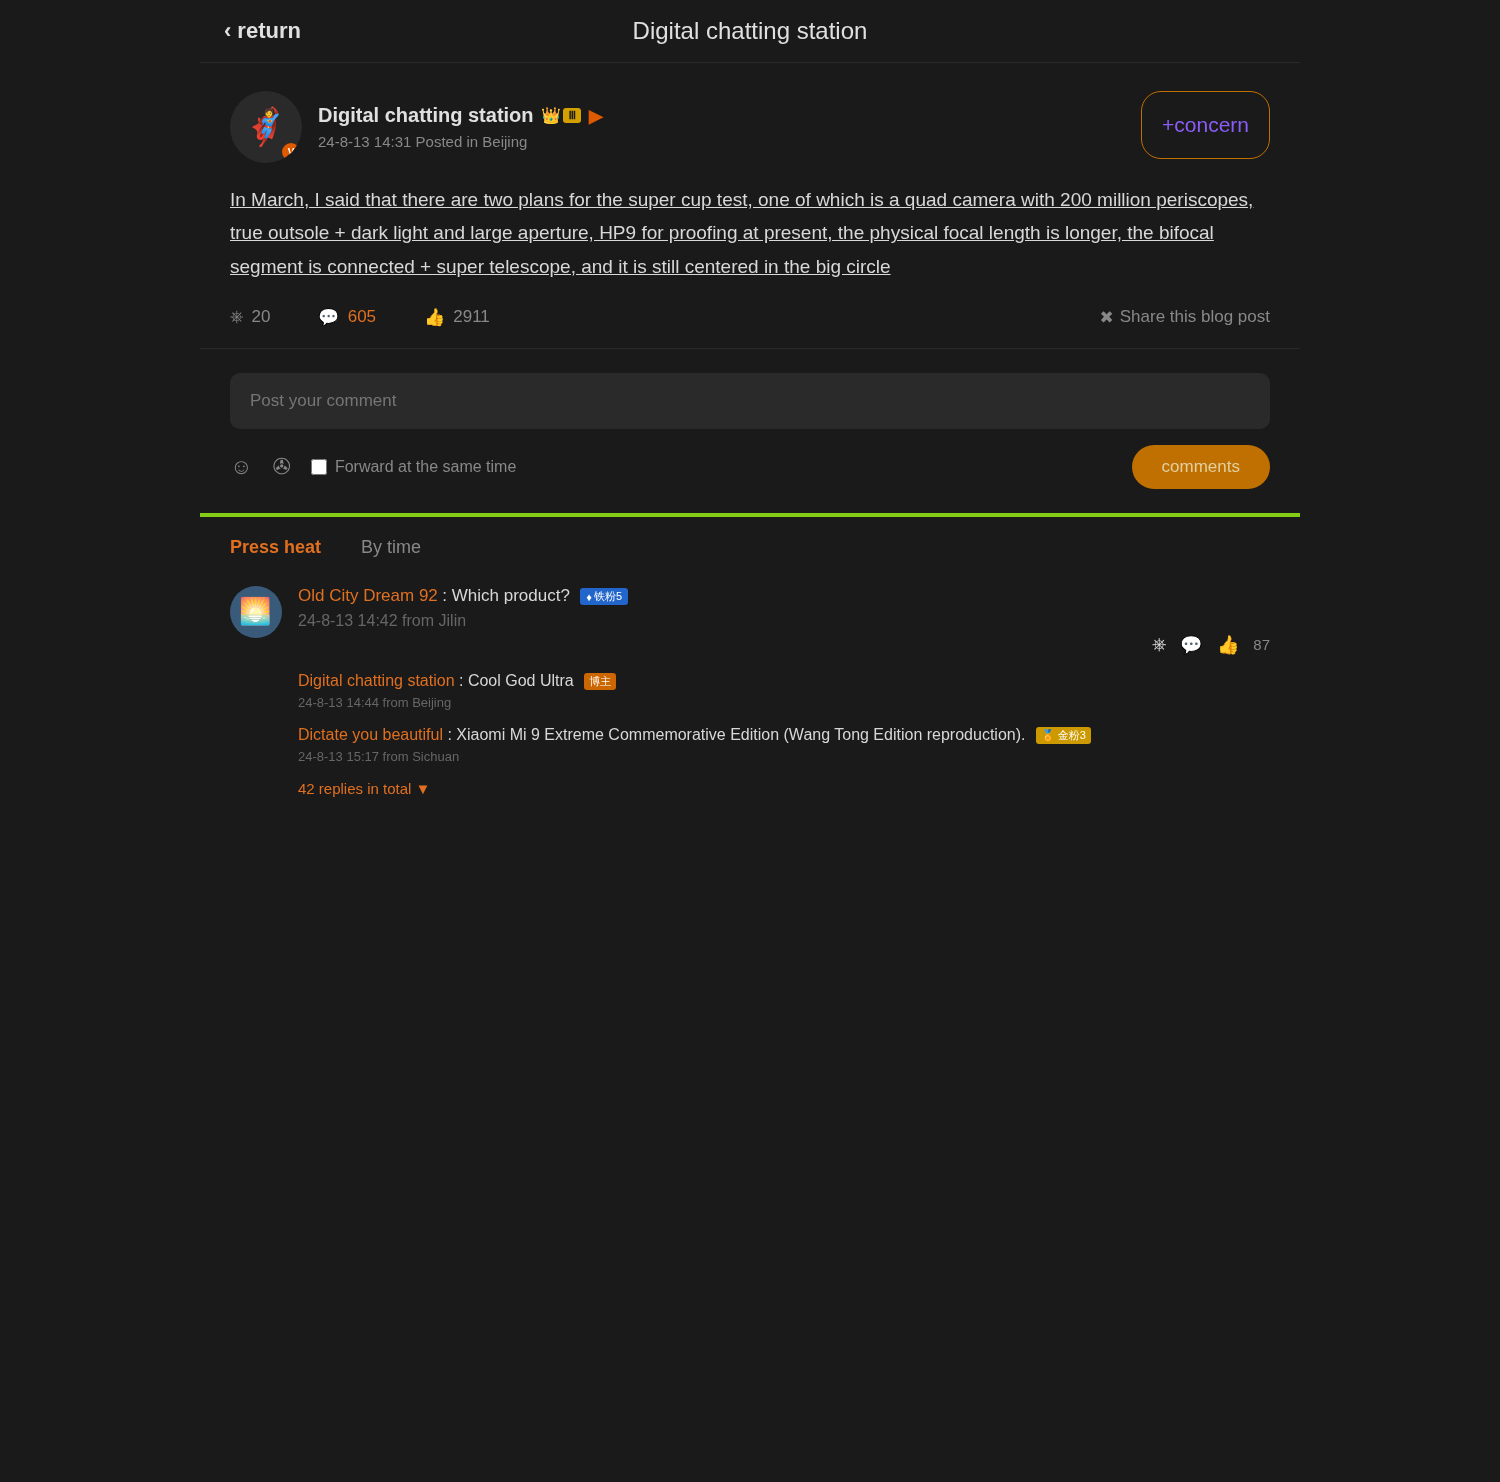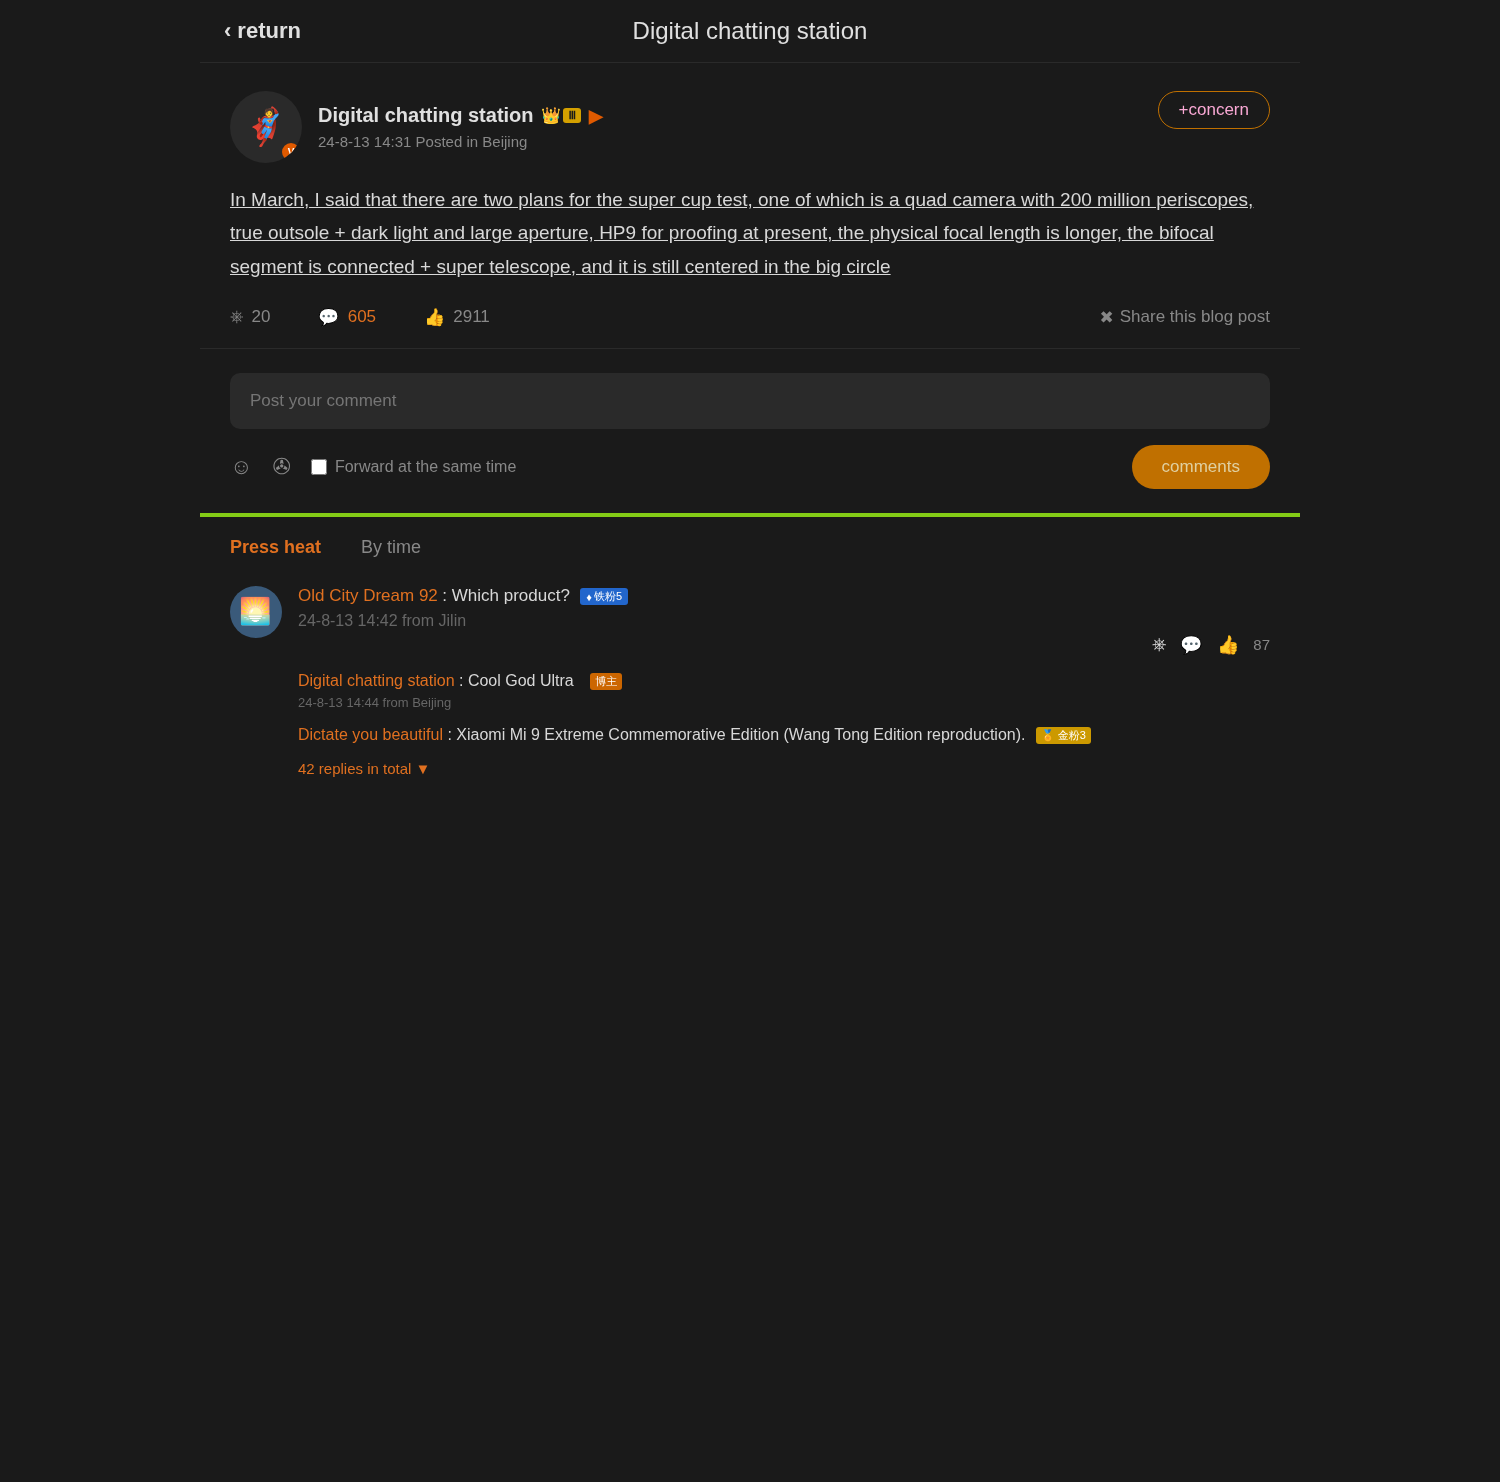--- a/index.html
+++ b/index.html
@@ -118,25 +118,25 @@
     .orange-arrow {
       color: #e05a00;
       font-size: 18px;
     }
     .post-meta {
       font-size: 15px;
       color: #888;
     }
     .concern-btn {
       border: 1.5px solid #c07000;
-      color: #f9a8d4;
+      color: #8b5cf6;
       background: transparent;
       border-radius: 20px;
-      padding: 8px 20px;
-      font-size: 17px;
+      padding: 21px 20px;
+      font-size: 21px;
       cursor: pointer;
       white-space: nowrap;
     }
 
     .post-content {
       font-size: 19px;
       line-height: 1.75;
       color: #d8d8d8;
       margin-bottom: 24px;
       text-decoration: underline;
@@ -314,21 +314,21 @@
       color: #666;
       margin-top: 5px;
     }
     .badge-host {
       display: inline-flex;
       background: #cc6600;
       color: white;
       font-size: 11px;
       padding: 1px 5px;
       border-radius: 3px;
-      margin-left: 12px;
+      margin-left: 6px;
       vertical-align: middle;
     }
     .badge-gold3 {
       display: inline-flex;
       background: #cc9900;
       color: white;
       font-size: 11px;
       padding: 1px 5px;
       border-radius: 3px;
       margin-left: 6px;
@@ -464,20 +464,21 @@
           </div>
           <div class="reply-meta">24-8-13 14:44 from Beijing</div>
         </div>
 
         <div class="reply-item">
           <div>
             <span class="reply-author">Dictate you beautiful</span>
             <span class="reply-text">: Xiaomi Mi 9 Extreme Commemorative Edition (Wang Tong Edition reproduction).</span>
             <span class="badge-gold3">🏅 金粉3</span>
           </div>
+          <div class="reply-meta">24-8-13 15:17 from Sichuan</div>
         </div>
 
         <div class="expand-replies">
           <span>42 replies in total</span>
           <span>▼</span>
         </div>
       </div>
     </div>
   </div>
 </div>

